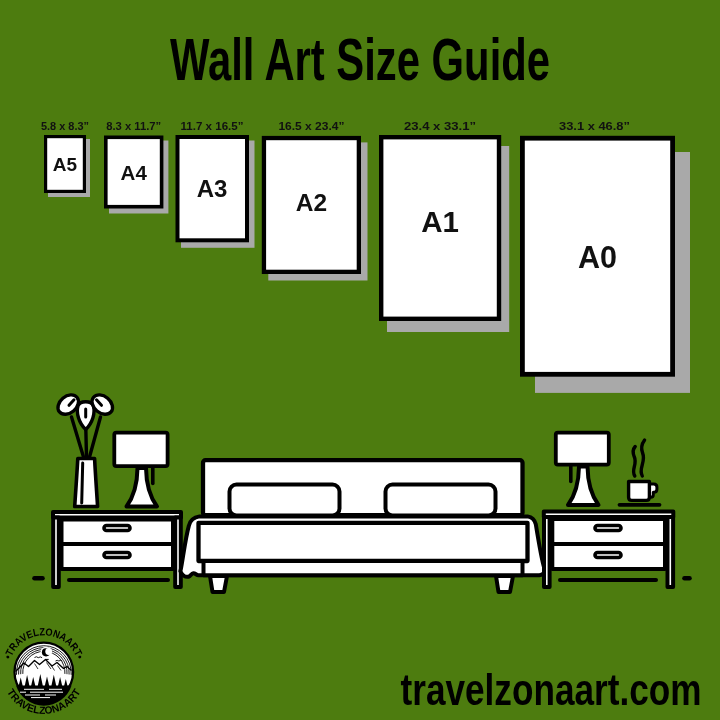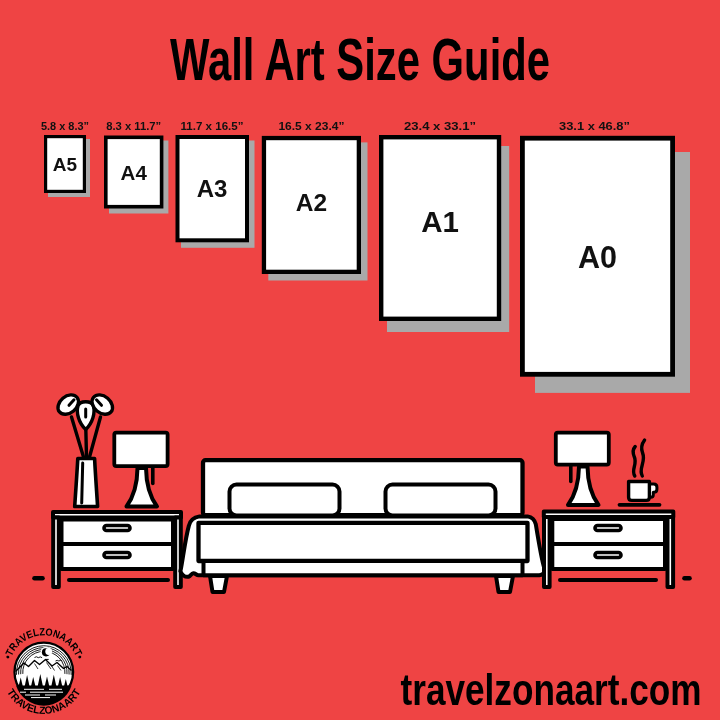--- a/index.html
+++ b/index.html
@@ -1,16 +1,16 @@
 <!DOCTYPE html>
 <html><head>
 <meta charset="utf-8">
 <style>
   html,body{margin:0;padding:0;background:#fff;}
-  #page{position:relative;width:720px;height:720px;background:#ef4444;overflow:hidden;
+  #page{position:relative;width:720px;height:720px;background:#4d7c0f;overflow:hidden;
         font-family:"Liberation Sans", sans-serif;}
   svg text{font-family:"Liberation Sans", sans-serif;}
 </style>
 </head>
 <body>
 <div id="page">
 <svg width="720" height="720" viewBox="0 0 720 720" xmlns="http://www.w3.org/2000/svg">
 
   <text x="360" y="79.5" font-size="59" font-weight="bold" text-anchor="middle" fill="#000" textLength="380" lengthAdjust="spacingAndGlyphs">Wall Art Size Guide</text>
 

